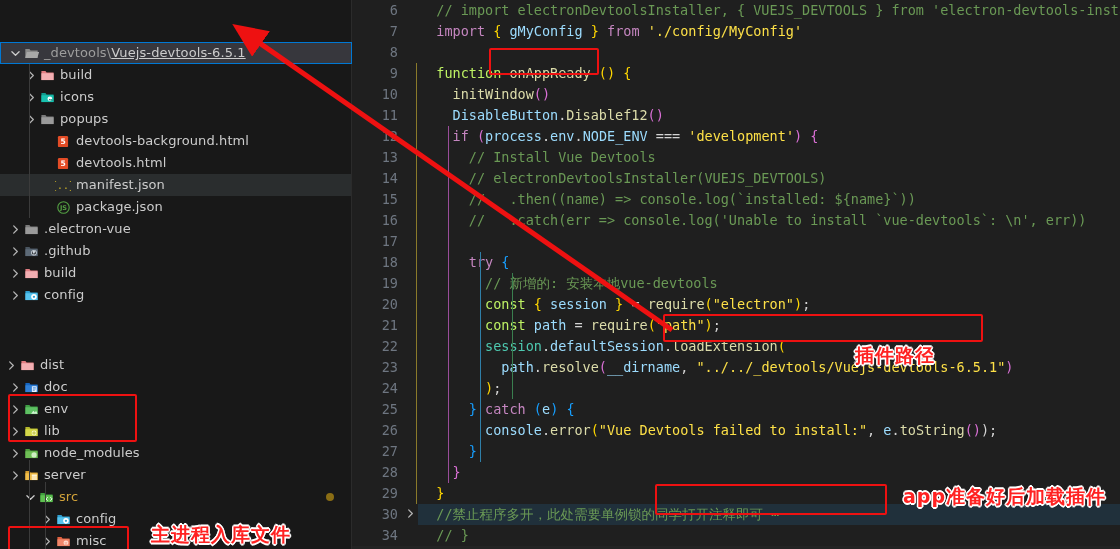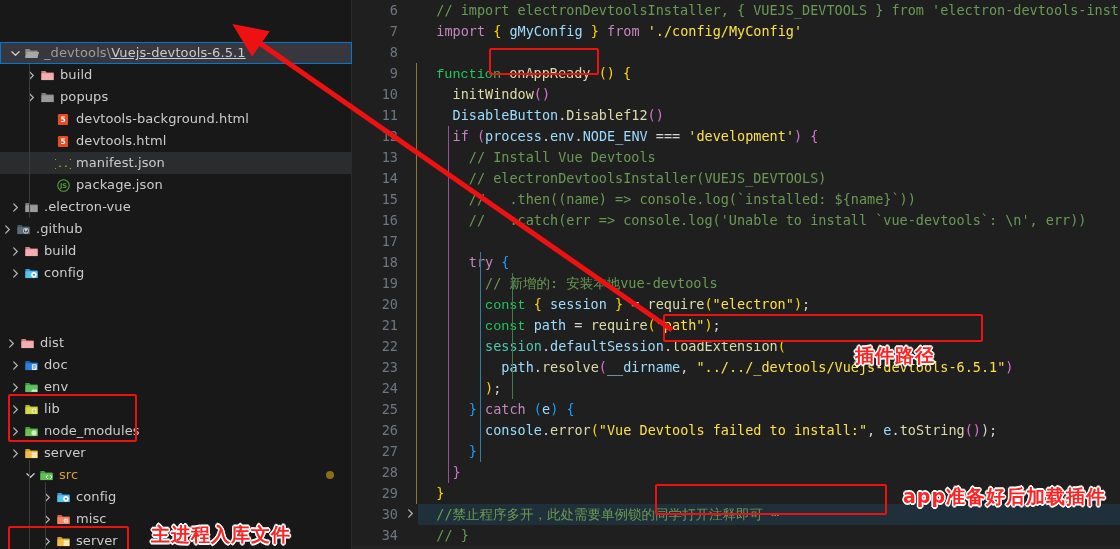--- a/index.html
+++ b/index.html
@@ -83,21 +83,21 @@
     flex:0 0 16px;width:16px;text-align:center;color:#848484;font-size:11px;
   }
   .txt{
     flex:1 1 auto;position:relative;
     color:#cccccc;
     padding-left:2px;
   }
   
   .c  {color:#6a9955;}            
   .kw {color:#c586c0;}            
-  .kw2{color:#22c55e;font-family:Liberation Mono, monospace;}            
+  .kw2{color:#bef264;}            
   .fn {color:#dcdcaa;}            
   .st {color:#fde047;}            
   .va {color:#9cdcfe;}            
   .pn {color:#ffd700;}            
   .pn2{color:#da70d6;}            
   .pn3{color:#179fff;}            
   .op {color:#d4d4d4;}
   .cls{color:#4ec9b0;}
 
   
@@ -149,20 +149,36 @@
             </svg>
           </span>
           <span class="ficon">
             <svg width="15" height="15" viewBox="0 0 16 16">
               <path d="M1.5 3.2h4.3l1.2 1.5h7.5v8.2H1.5z" fill="#e07b80"></path>
               <path d="M1.5 5.6h13v7.3H1.5z" fill="#f2aeb2"></path>
             </svg>
           </span>
           <span class="lbl">build</span>
         </div>
+        <div class="row" style="padding-left: 24px;">
+          <span class="twisty">
+            <svg width="9" height="9" viewBox="0 0 10 10">
+              <path d="M3 1l4 4-4 4" stroke="#b6b6b6" stroke-width="1.4" fill="none" stroke-linecap="round" stroke-linejoin="round"></path>
+            </svg>
+          </span>
+          <span class="ficon">
+            <svg width="15" height="15" viewBox="0 0 16 16">
+              <path d="M1.5 3.2h4.3l1.2 1.5h7.5v8.2H1.5z" fill="#0f9b8e"></path>
+              <path d="M1.5 5.6h13v7.3H1.5z" fill="#18c0ae"></path>
+              <circle cx="10.5" cy="9.4" r="2.5" fill="#ffffff"></circle>
+              <path d="M9 11l1.4-1.8 1.1 1.3.8-.9 1.3 1.7z" fill="#0b7a70"></path>
+            </svg>
+          </span>
+          <span class="lbl">icons</span>
+        </div>
         <div class="row" style="padding-left: 24px; text-align: center;">
           <span class="twisty">
             <svg width="9" height="9" viewBox="0 0 10 10">
               <path d="M3 1l4 4-4 4" stroke="#b6b6b6" stroke-width="1.4" fill="none" stroke-linecap="round" stroke-linejoin="round"></path>
             </svg>
           </span>
           <span class="ficon">
             <svg width="15" height="15" viewBox="0 0 16 16">
               <path d="M1.5 3.2h4.3l1.2 1.5h7.5v8.2H1.5z" fill="#7a7a7a"></path>
               <path d="M1.5 5.6h13v7.3H1.5z" fill="#9a9a9a"></path>
@@ -216,21 +232,21 @@
             </svg>
           </span>
           <span class="ficon">
             <svg width="15" height="15" viewBox="0 0 16 16">
               <path d="M1.5 3.2h4.3l1.2 1.5h7.5v8.2H1.5z" fill="#7a7a7a"></path>
               <path d="M1.5 5.6h13v7.3H1.5z" fill="#9a9a9a"></path>
             </svg>
           </span>
           <span class="lbl">.electron-vue</span>
         </div>
-        <div class="row" style="padding-left: 0;">
+        <div class="row" style="padding-left: 8px;">
           <span class="twisty">
             <svg width="9" height="9" viewBox="0 0 10 10">
               <path d="M3 1l4 4-4 4" stroke="#b6b6b6" stroke-width="1.4" fill="none" stroke-linecap="round" stroke-linejoin="round"></path>
             </svg>
           </span>
           <span class="ficon">
             <svg width="15" height="15" viewBox="0 0 16 16">
               <path d="M1.5 3.2h4.3l1.2 1.5h7.5v8.2H1.5z" fill="#4a5560"></path>
               <path d="M1.5 5.6h13v7.3H1.5z" fill="#5d6a77"></path>
               <circle cx="10.6" cy="9.3" r="3.0" fill="#d0d7de"></circle>

